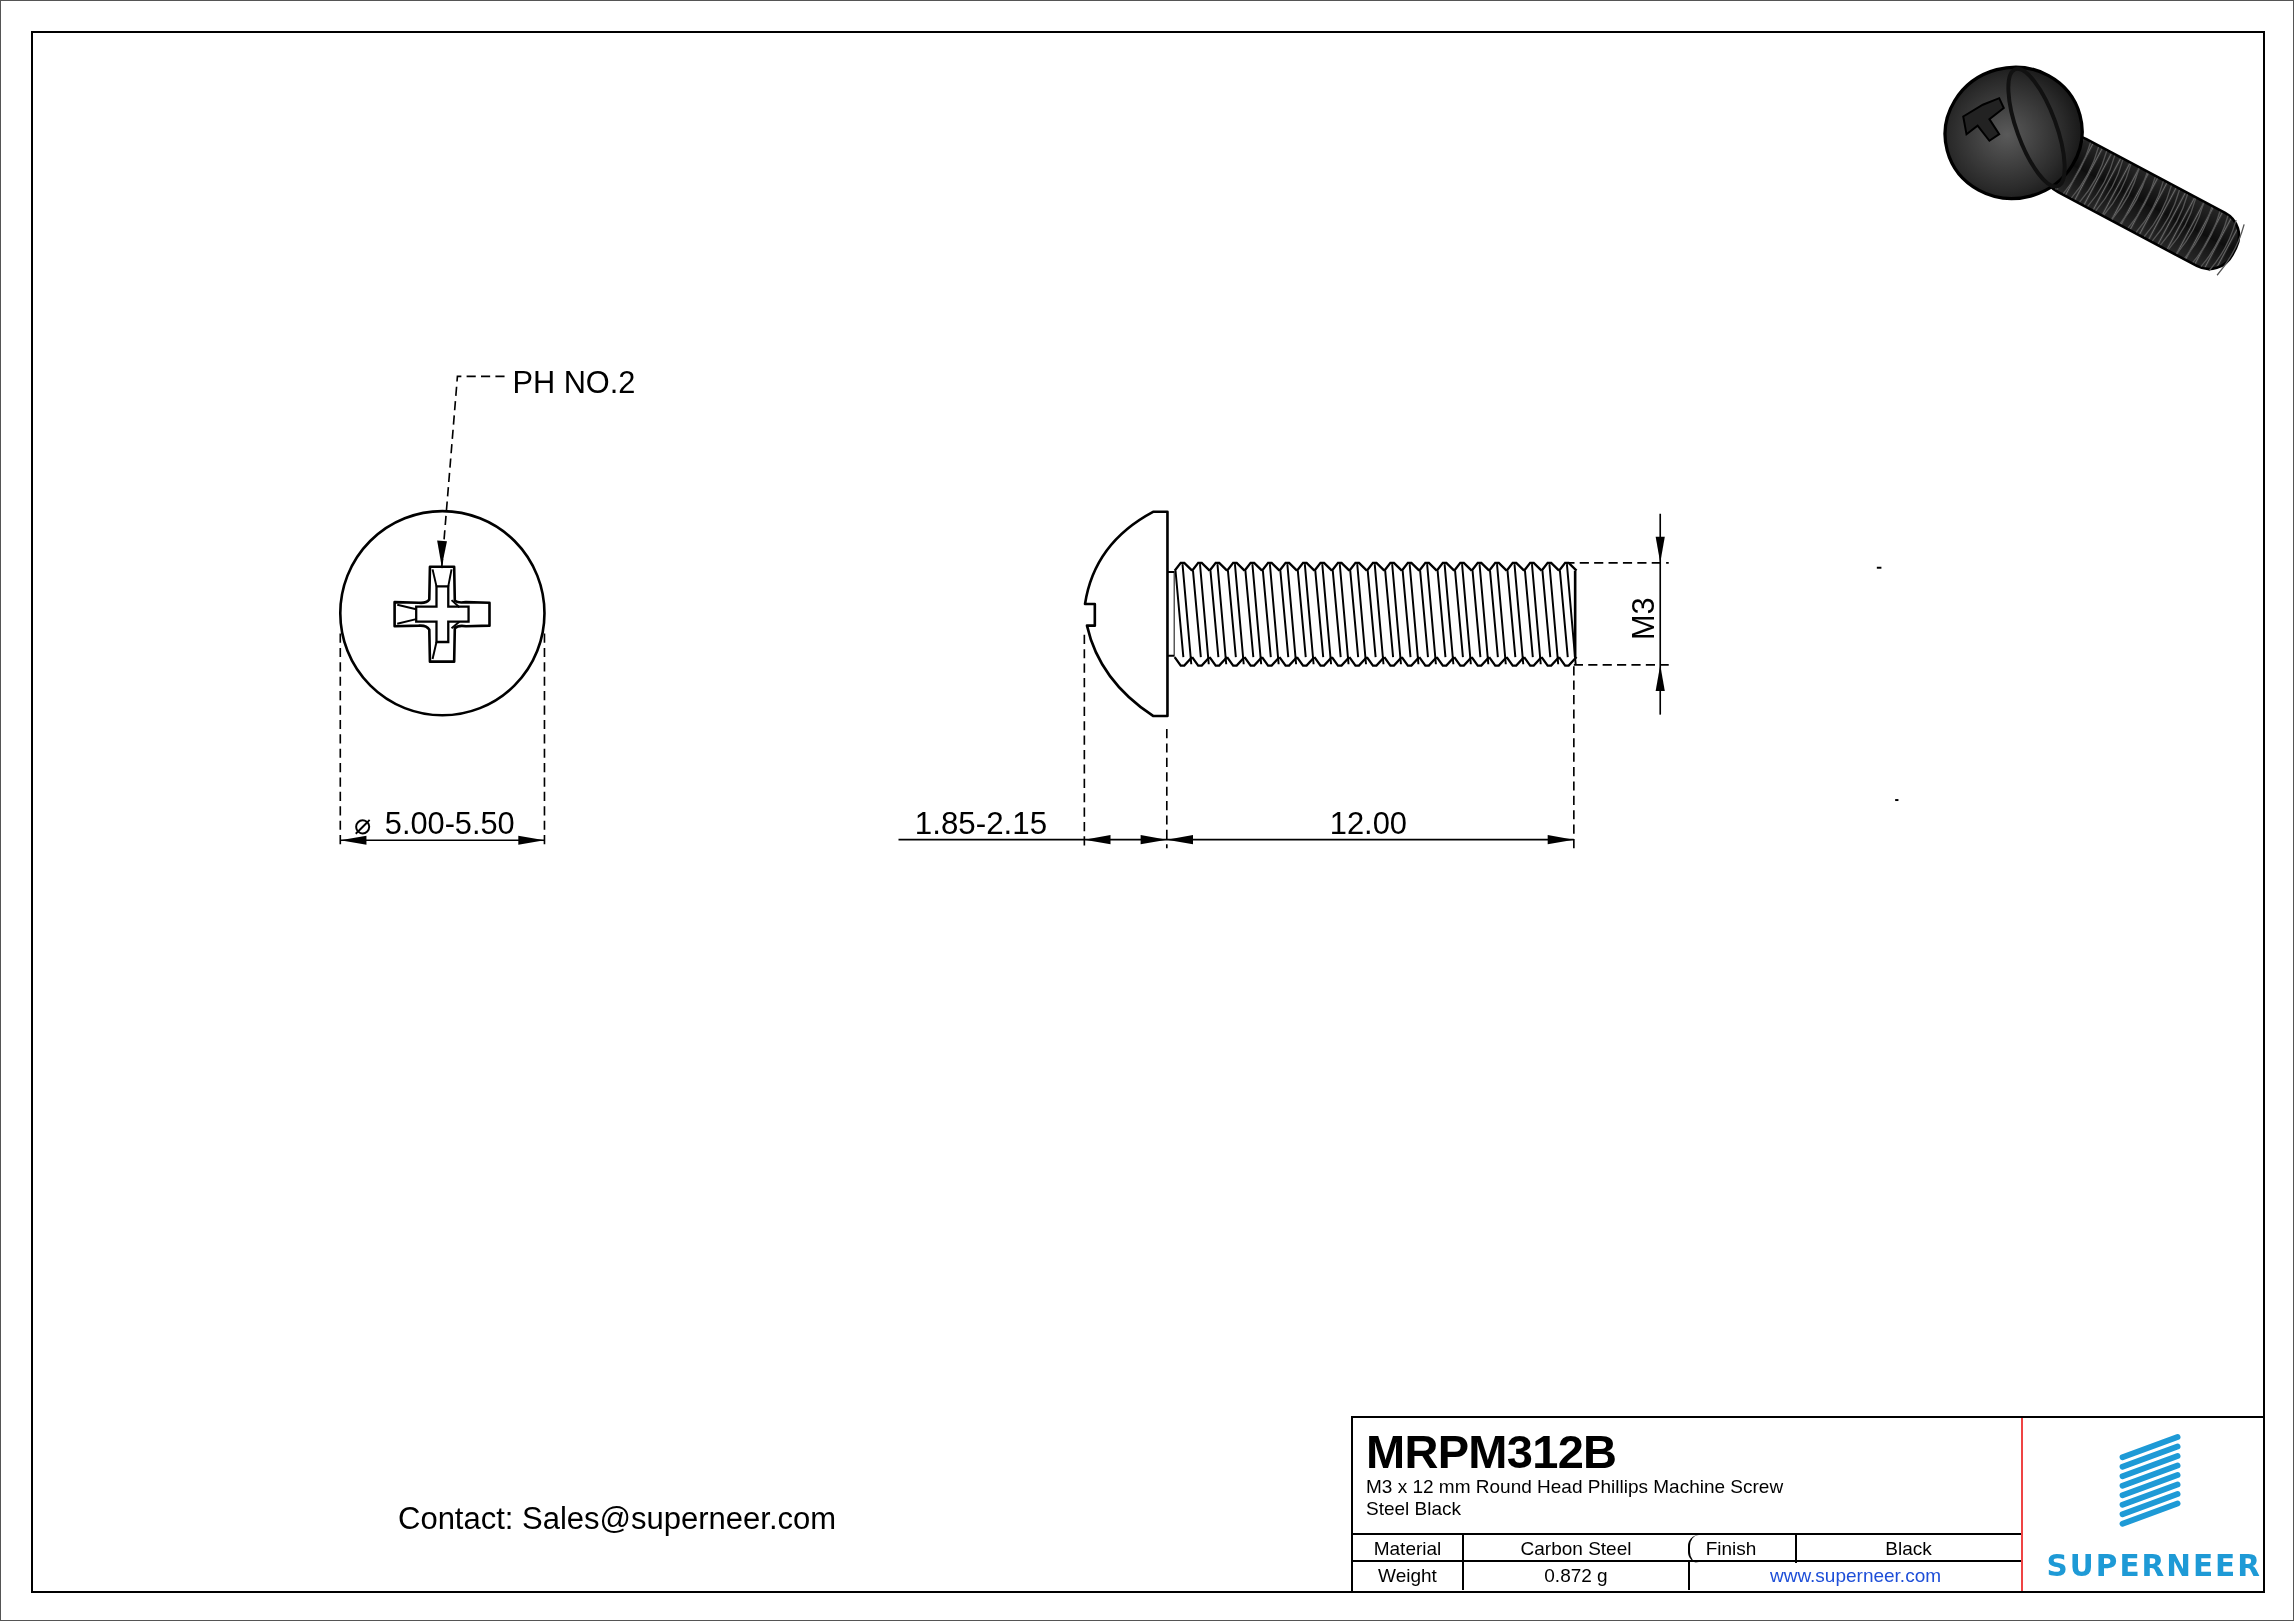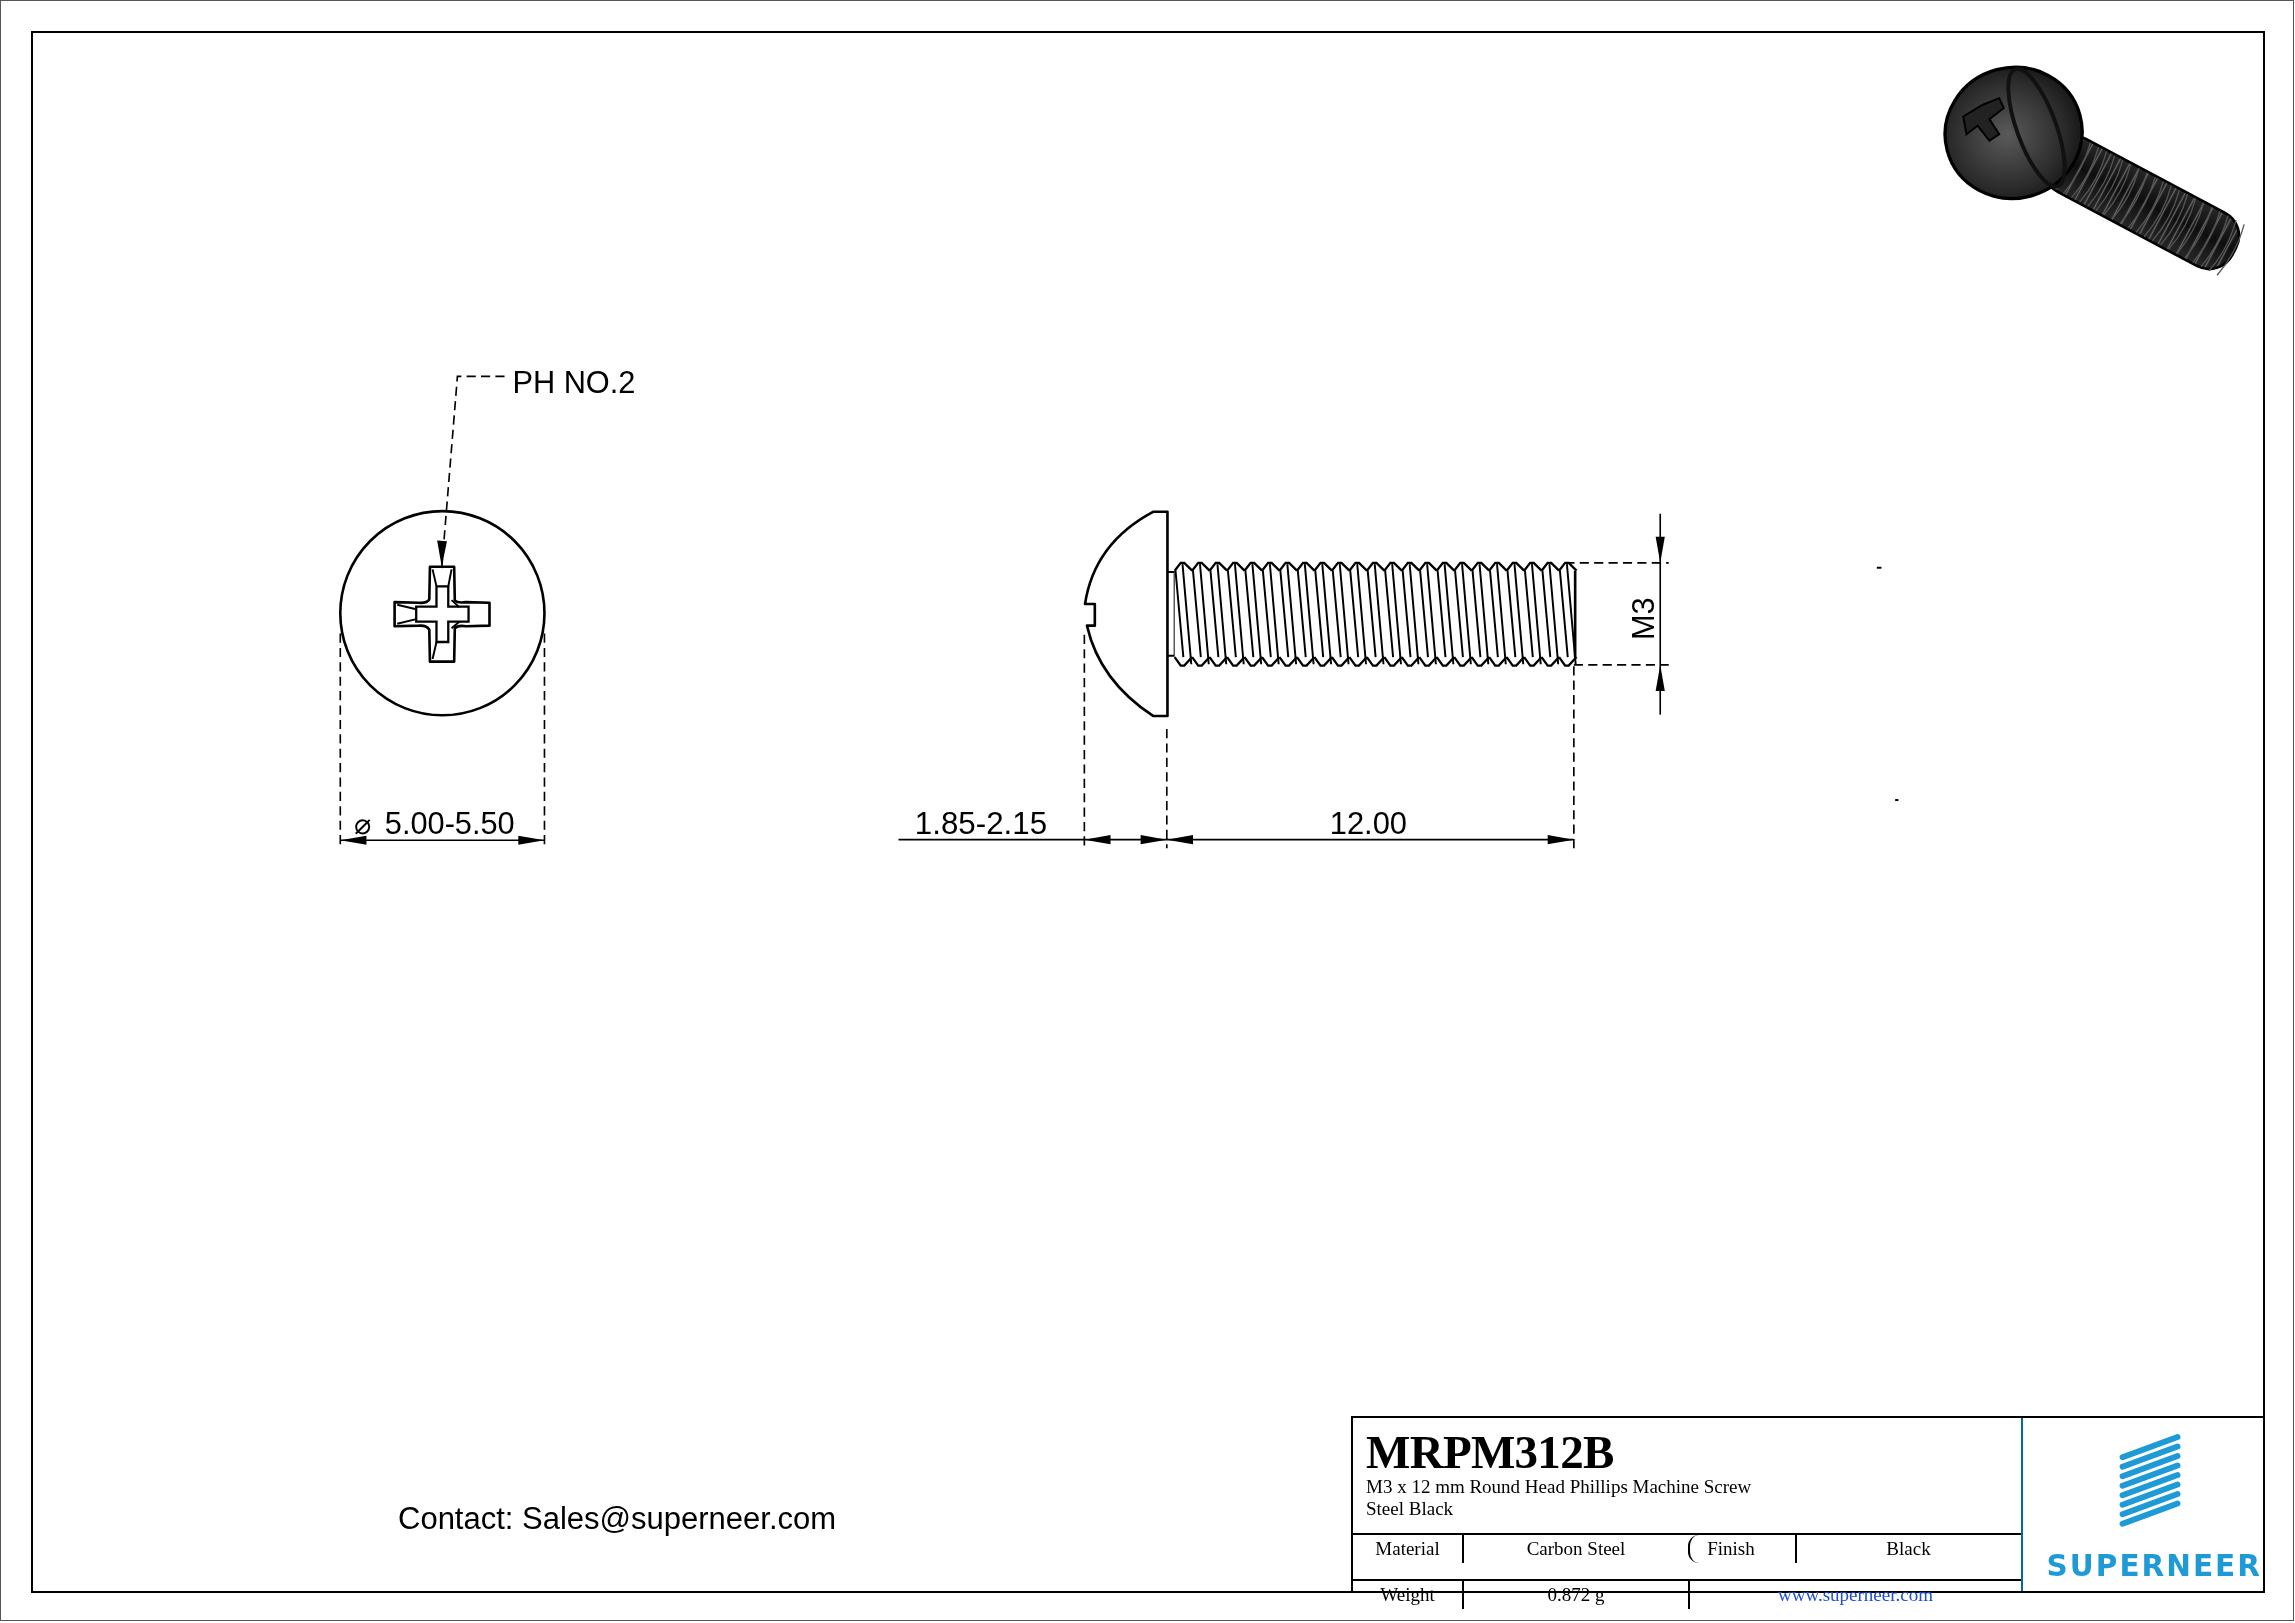--- a/index.html
+++ b/index.html
@@ -5,27 +5,27 @@
   html, body { margin: 0; padding: 0; background: #ffffff; }
   body { width: 2295px; height: 1623px; position: relative; overflow: hidden;
          font-family: "Liberation Sans", sans-serif; color: #000; }
   #sheet-outer { left: 0; top: 0; width: 2294px; height: 1621px; border: 1.3px solid #555; box-sizing: border-box; position: absolute; }
   #sheet-inner { left: 31px; top: 31px; width: 2234px; height: 1562px; border: 2px solid #000; box-sizing: border-box; position: absolute; }
   svg#drawing { position: absolute; left: 0; top: 0; }
   .dimtxt { font-family: "Liberation Sans", sans-serif; font-size: 47px; fill: #000; }
   .narrow { font-family: "Liberation Sans", sans-serif; font-size: 47px; fill: #000; }
   
   #title-block { position: absolute; left: 1351px; top: 1416px; width: 914px; height: 177px; border: 2px solid #000; box-sizing: border-box; }
-  #tb-left { position: absolute; left: 0; top: 0; width: 668px; height: 173px; border-right: 2px solid #0369a1; box-sizing: content-box; font-family: Liberation Serif, serif; }
+  #tb-left { position: absolute; left: 0; top: 0; width: 668px; height: 173px; border-right: 2px solid #ef4444; box-sizing: content-box; }
   #tb-code { position: absolute; left: 13px; top: 7.9px; font-size: 47px; font-weight: bold; letter-spacing: -0.7px; line-height: 52px; }
   #tb-desc1 { position: absolute; left: 13px; top: 58px; font-size: 19px; line-height: 22px; text-align: center; }
   #tb-desc2 { position: absolute; left: 13px; top: 80px; font-size: 19px; line-height: 22px; }
   .tb-row { position: absolute; left: 0; width: 668px; border-top: 2px solid #000; box-sizing: border-box; }
   #tb-row1 { top: 115px; height: 30px; }
-  #tb-row2 { top: 161px; height: 29.5px; }
+  #tb-row2 { top: 142px; height: 29.5px; }
   .cell { position: absolute; top: 0; height: 100%; box-sizing: border-box; font-size: 19px; display: flex; align-items: center; justify-content: center; }
   .cell.divl { border-left: 2px solid #000; }
   #tb-logo { position: absolute; left: 670px; top: 0; width: 241px; height: 173px; }
   #logo-word { position: absolute; left: 23.6px; top: 131px; font-size: 29.5px; font-weight: bold; color: #1e9ad6; letter-spacing: 2px; font-family: "DejaVu Sans", sans-serif; }
   #contact { position: absolute; left: 398px; top: 1500px; font-size: 31px; line-height: 37px; text-align: center; }
   .url { color: #1d4ed8; }
 </style>
 </head>
 <body>
 

